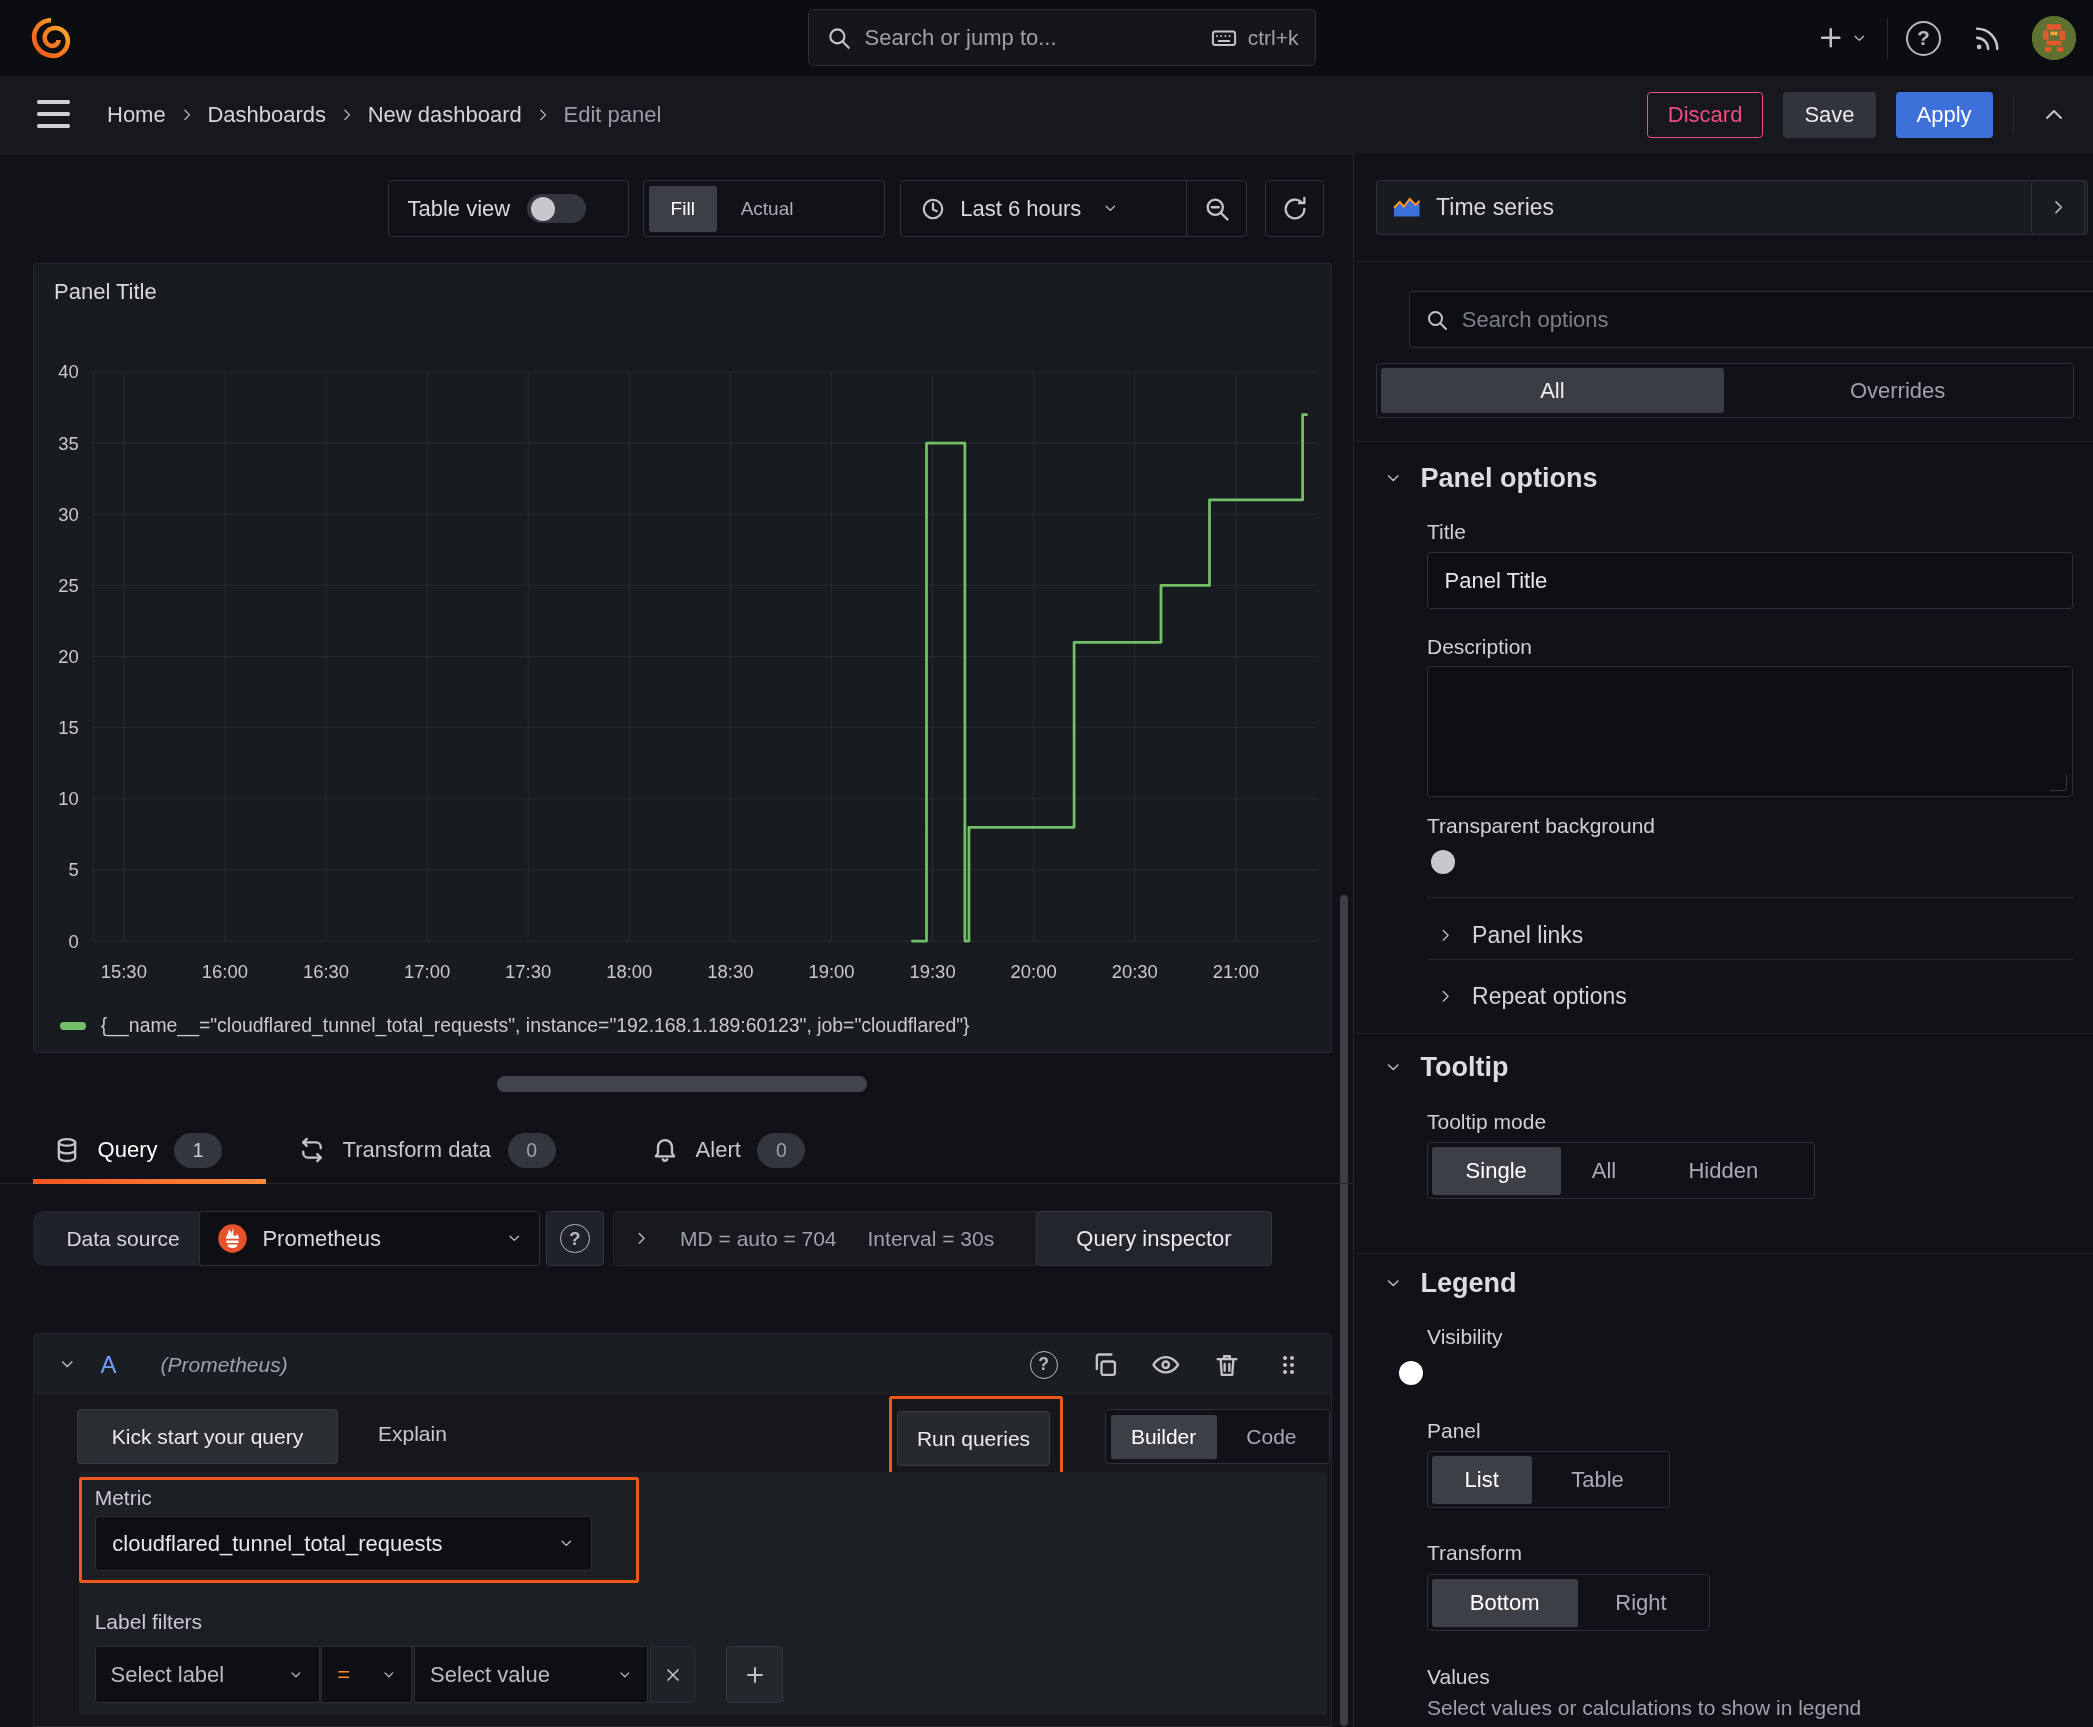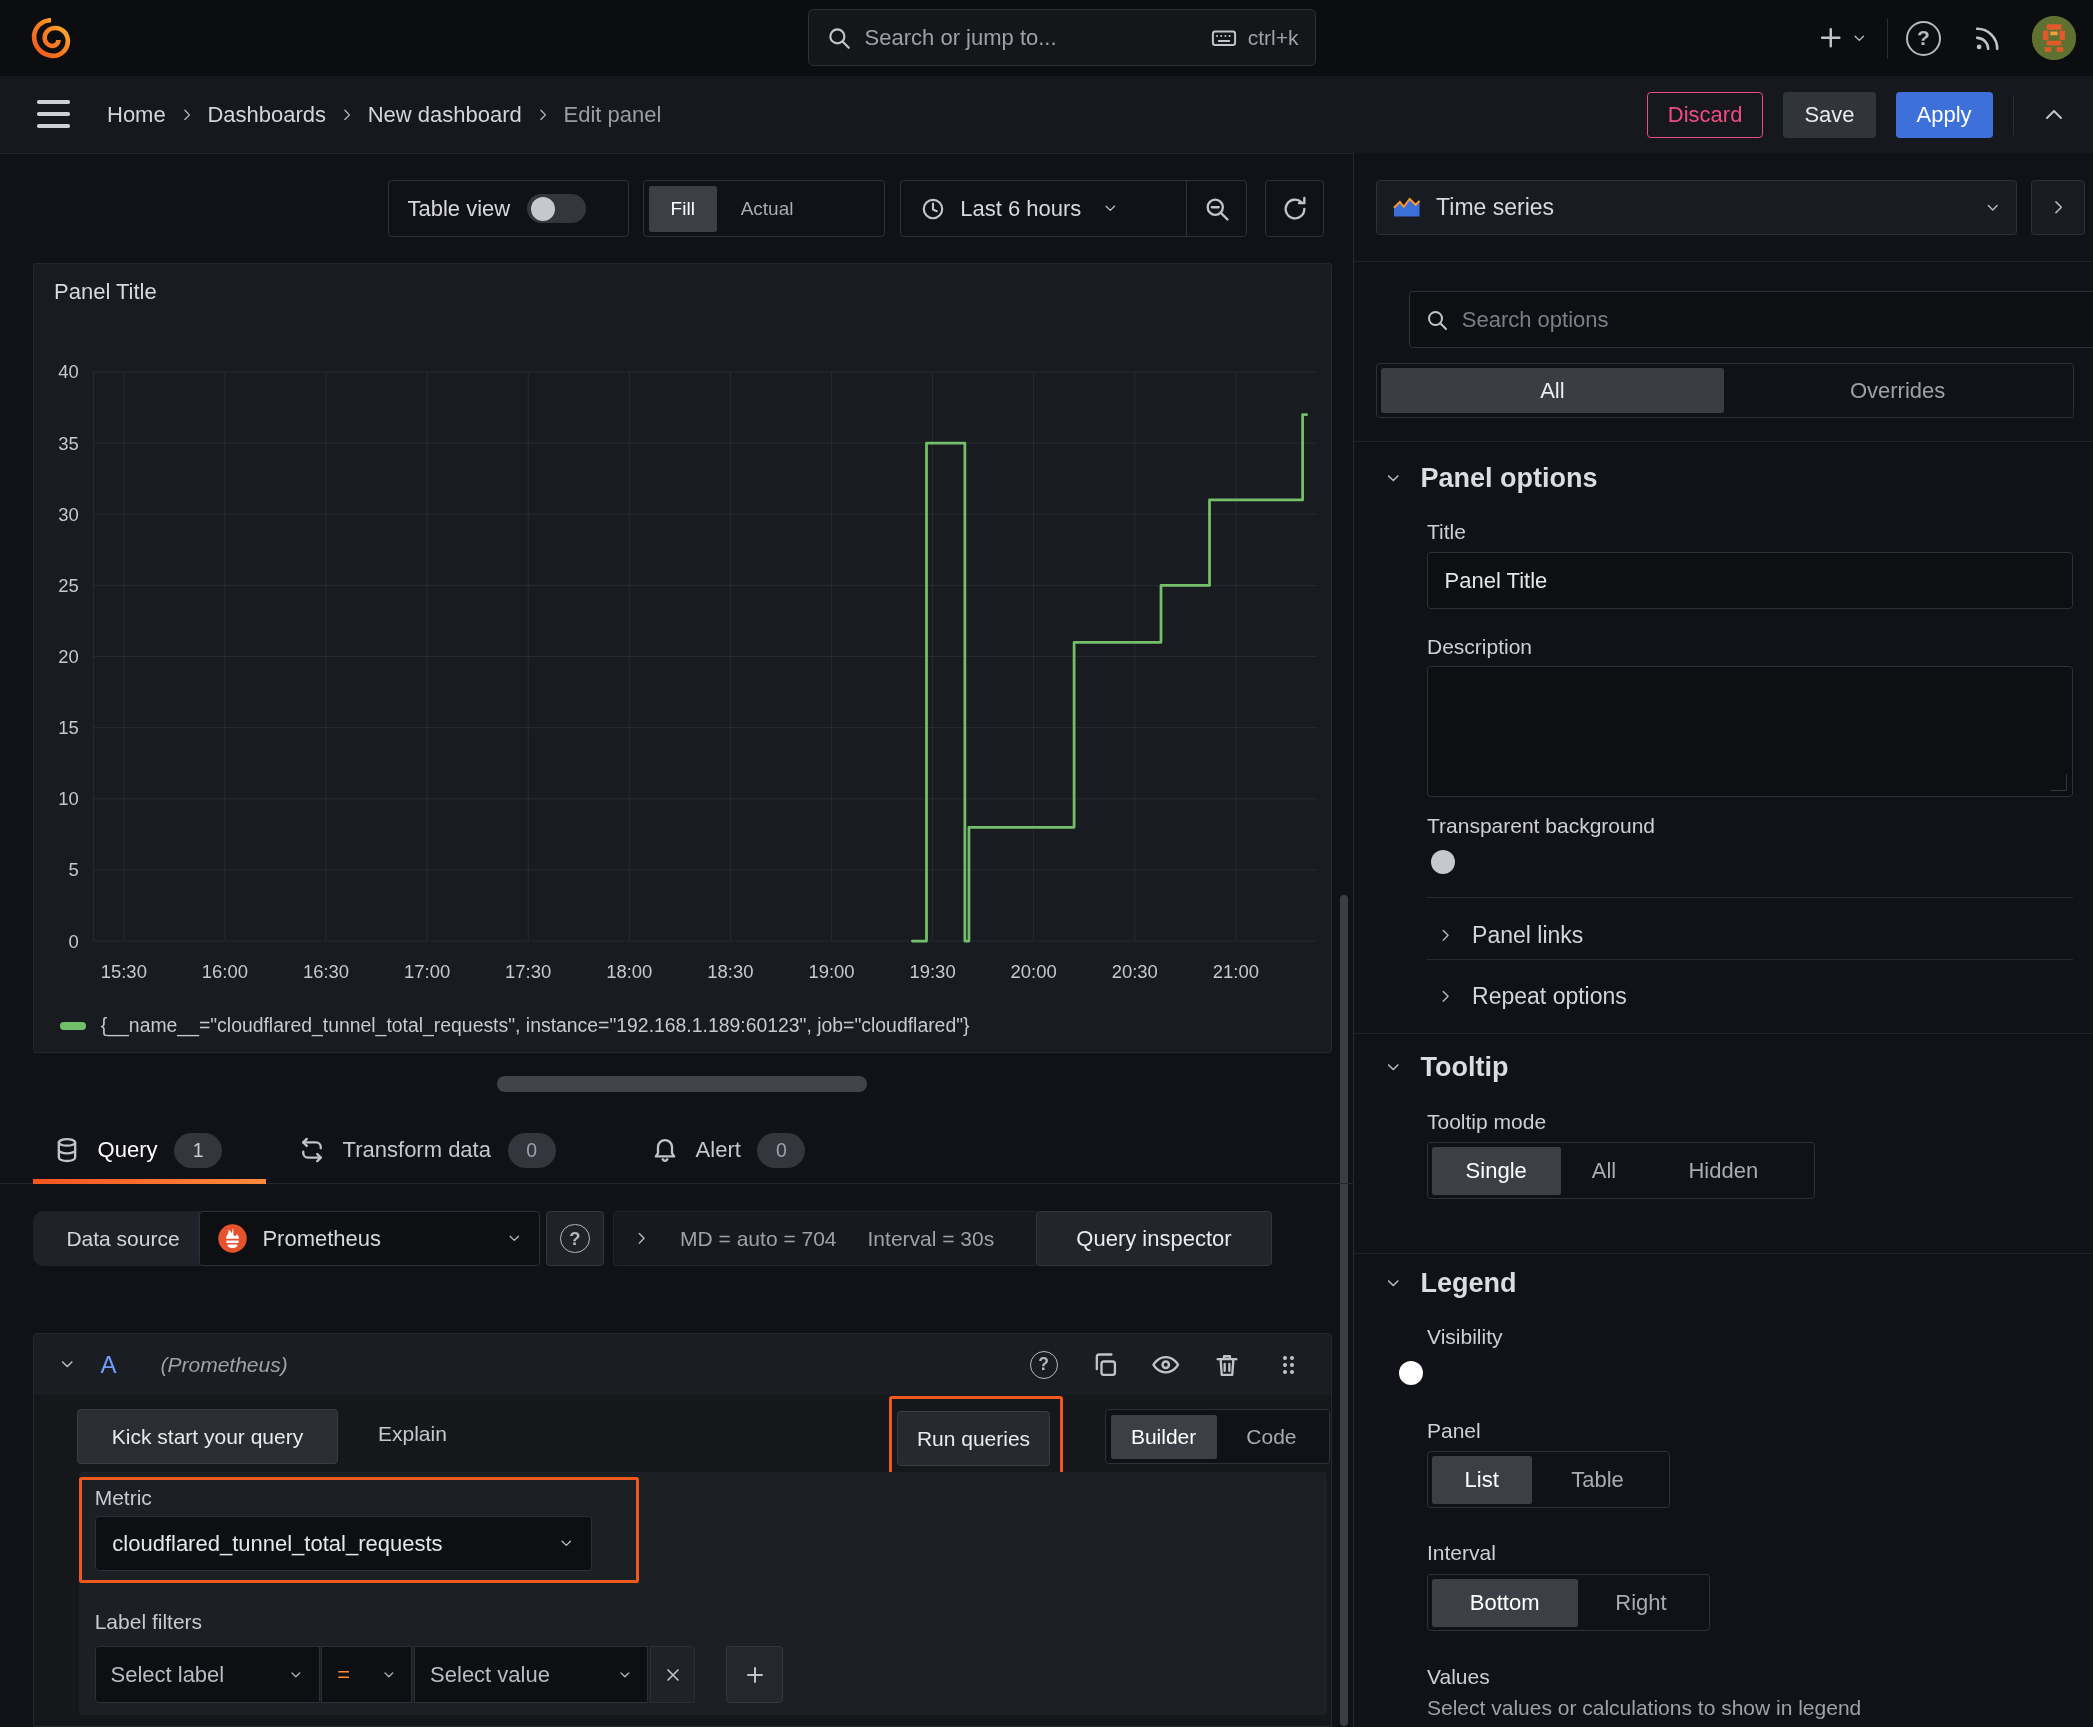--- a/index.html
+++ b/index.html
@@ -97,21 +97,21 @@
   .metric-select{left:15.7px;top:44px;width:497px;height:55px;background:var(--input);border:0.9px solid #2c2f36;border-radius:3.7px;display:flex;align-items:center;justify-content:space-between;padding:0 16.6px;font-size:22px;color:#e6e7ea;cursor:pointer;}
   .lf-label{left:15.7px;top:138px;font-size:21px;color:#c9cad1;}
   .filter-row{left:15.7px;top:174px;display:flex;align-items:center;height:57px;}
   .f-select{height:57px;background:var(--input);border:0.9px solid #2c2f36;display:flex;align-items:center;justify-content:space-between;padding:0 14.8px;font-size:22px;color:#b9bcc3;cursor:pointer;}
   .f-x{width:45px;height:57px;background:#1f2227;border:0.9px solid #2c2f36;display:flex;align-items:center;justify-content:center;cursor:pointer;}
   .f-plus{width:57px;height:57px;margin-left:31px;background:#24272c;border:0.9px solid #34373d;border-radius:3.7px;display:flex;align-items:center;justify-content:center;cursor:pointer;}
 
   
   .sidebar{left:1353px;top:153px;width:740px;height:1575px;background:var(--bg);border-left:0.9px solid #26282d;}
   .viz-row{left:0;top:0;width:740px;height:109px;border-bottom:0.9px solid #202226;}
-  .viz-select{left:22px;top:27px;width:641px;height:55px;background:var(--bg2);border:0.9px solid var(--border);border-radius:3.7px;display:flex;align-items:center;gap:14.8px;padding:0 14.8px;font-size:23px;cursor:pointer;}
+  .viz-select{left:22px;top:27px;width:712px;height:55px;background:var(--bg2);border:0.9px solid var(--border);border-radius:3.7px;display:flex;align-items:center;gap:14.8px;padding:0 14.8px;font-size:23px;cursor:pointer;}
   .viz-open{left:677px;top:27px;width:54px;height:55px;background:var(--bg2);border:0.9px solid var(--border);border-radius:3.7px;display:flex;align-items:center;justify-content:center;cursor:pointer;}
   .side-search{left:22px;top:138px;width:698px;height:57px;background:var(--input);border:0.9px solid var(--border);border-radius:3.7px;display:flex;align-items:center;gap:13px;padding:0 14.8px;margin-left:33px;}
   .side-search .ph{color:var(--muted2);font-size:22px;}
   .side-tabs{left:22px;top:210px;width:698px;height:55px;border:0.9px solid var(--border);border-radius:3.7px;display:flex;padding:3.7px;gap:1.8px;}
   .side-tab{flex:1;border-radius:2.8px;display:flex;align-items:center;justify-content:center;font-size:22px;color:var(--muted);cursor:pointer;}
   .side-tab.active{background:#3a3d44;color:#eceded;}
   .hr-full{left:0;width:740px;height:0.9px;background:#222329;}
   .hr-inset{left:73px;width:646px;height:0.9px;background:#26282d;}
   .sec-header{display:flex;align-items:center;gap:18.5px;cursor:pointer;}
   .sec-header .t{font-size:27px;font-weight:700;color:#dcdde1;}
@@ -573,21 +573,21 @@
         </svg>
       <span class="t">Legend</span>
     </div>
     <span class="abs field-label" style="left:73px;top:1172px;">Visibility</span>
     <span class="abs toggle on" style="left:73px;top:1205px;"><span class="knob"></span></span>
     <span class="abs field-label" style="left:73px;top:1266px;">Panel</span>
     <div class="abs segbox" style="left:73px;top:1298px;width:243px;">
       <span class="seg active" style="width:100px;justify-content:center;">List</span>
       <span class="seg" style="width:128px;justify-content:center;">Table</span>
     </div>
-    <span class="abs field-label" style="left:73px;top:1388px;">Interval</span>
+    <span class="abs field-label" style="left:73px;top:1388px;">Transform</span>
     <div class="abs segbox" style="left:73px;top:1421px;width:283px;">
       <span class="seg active" style="width:146px;justify-content:center;">Bottom</span>
       <span class="seg" style="width:123px;justify-content:center;">Right</span>
     </div>
     <span class="abs field-label" style="left:73px;top:1512px;">Values</span>
     <span class="abs field-hint" style="left:73px;top:1543px;">Select values or calculations to show in legend</span>
   </div>
 </div>
 
 

